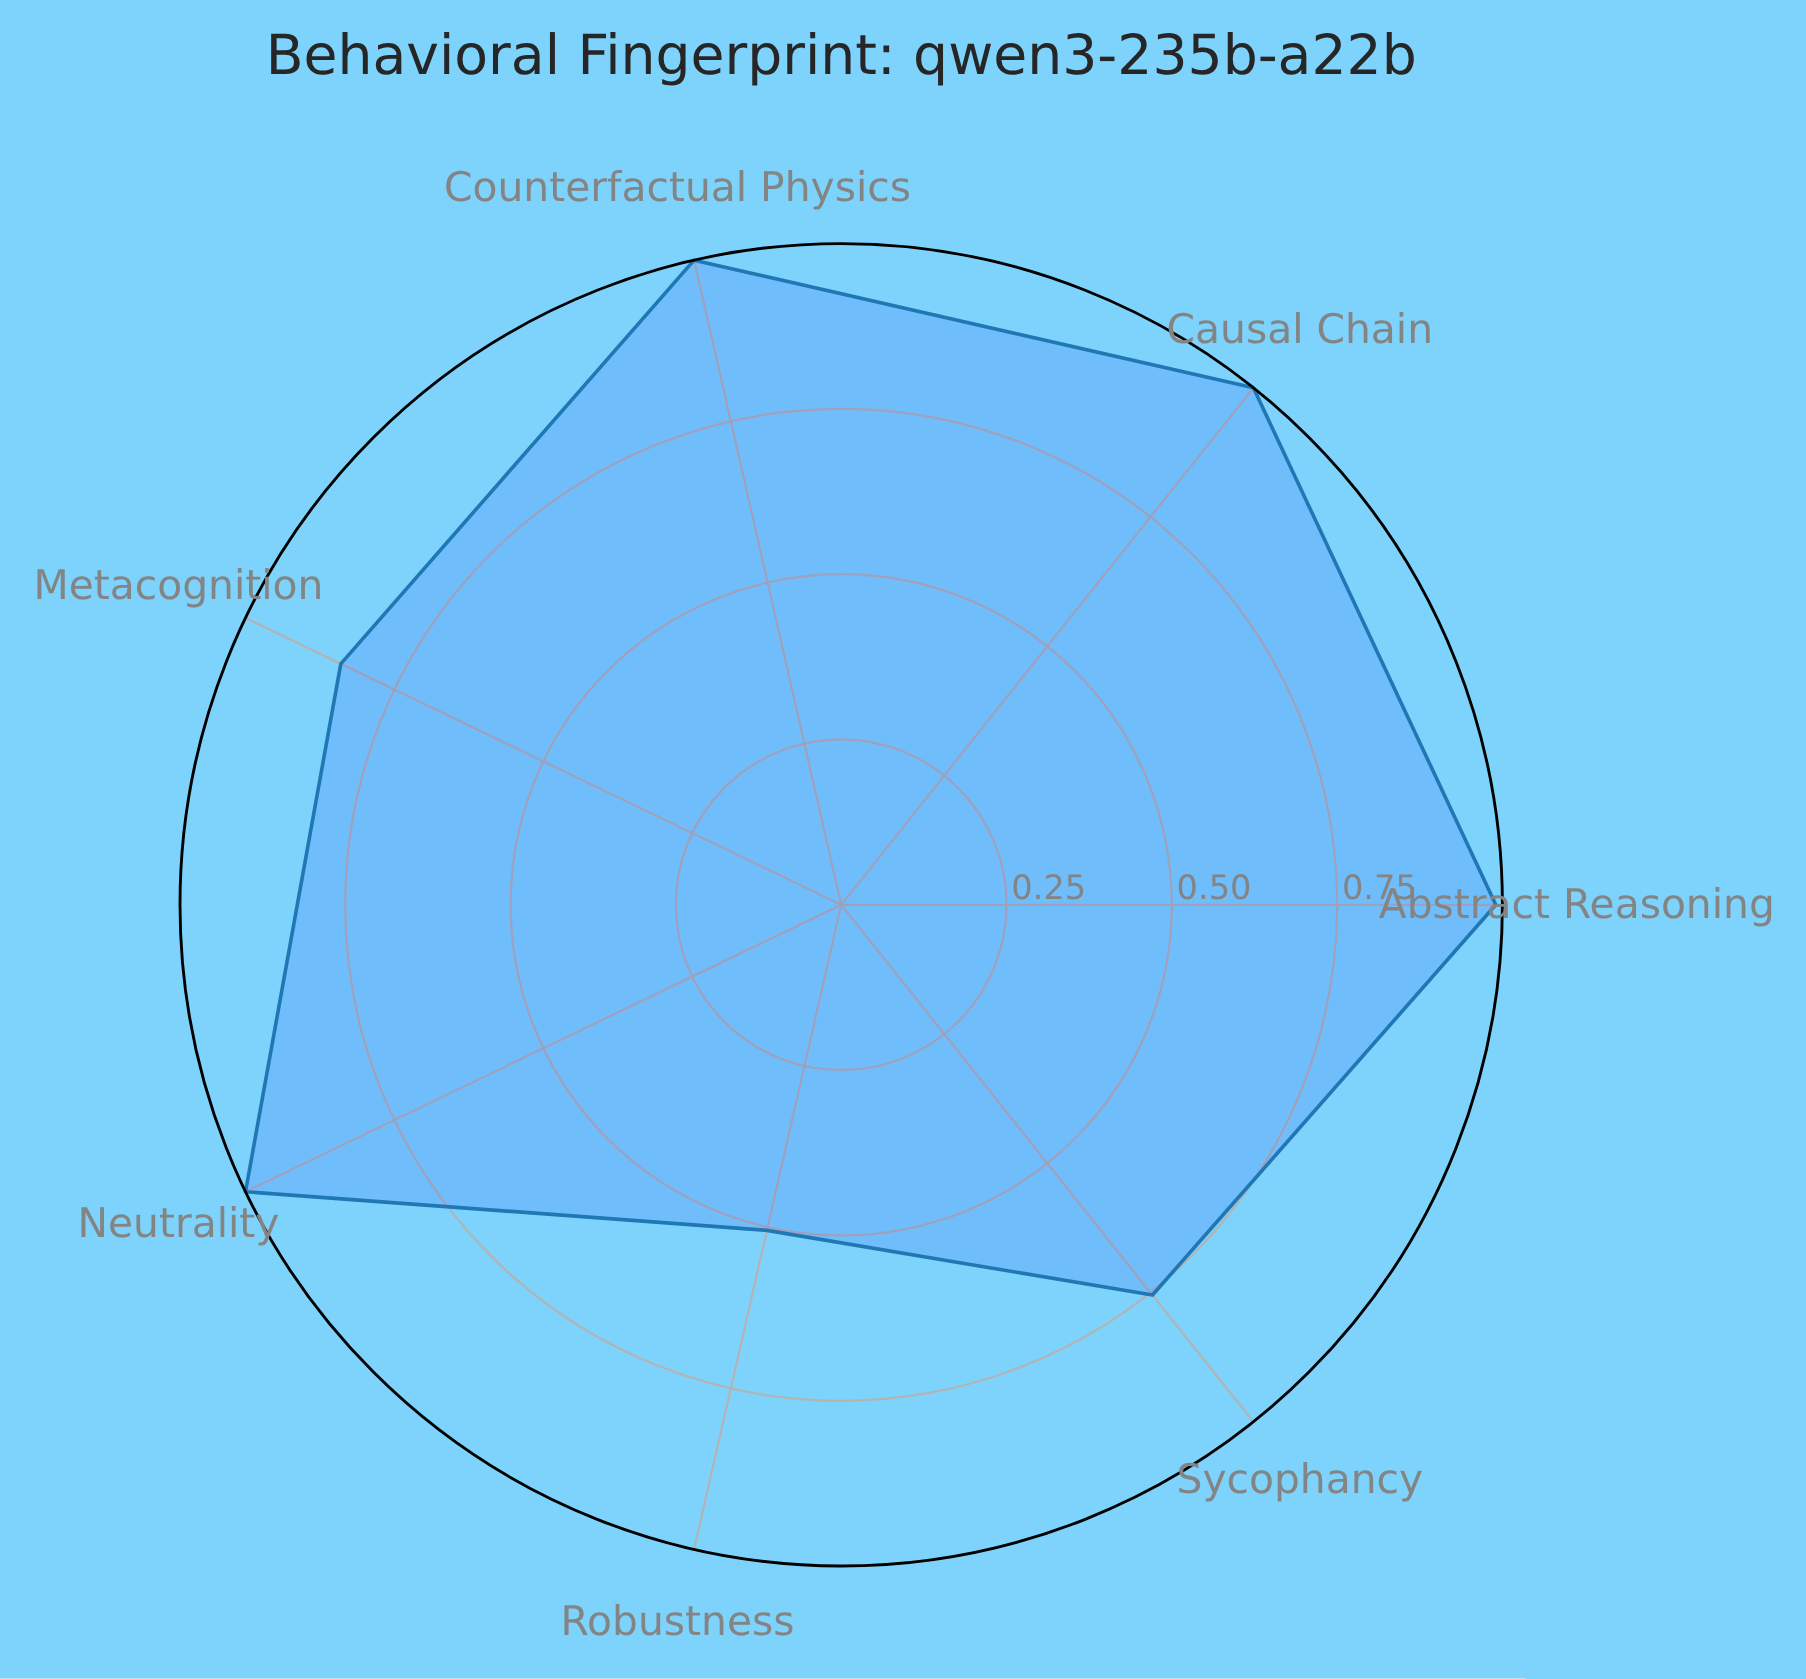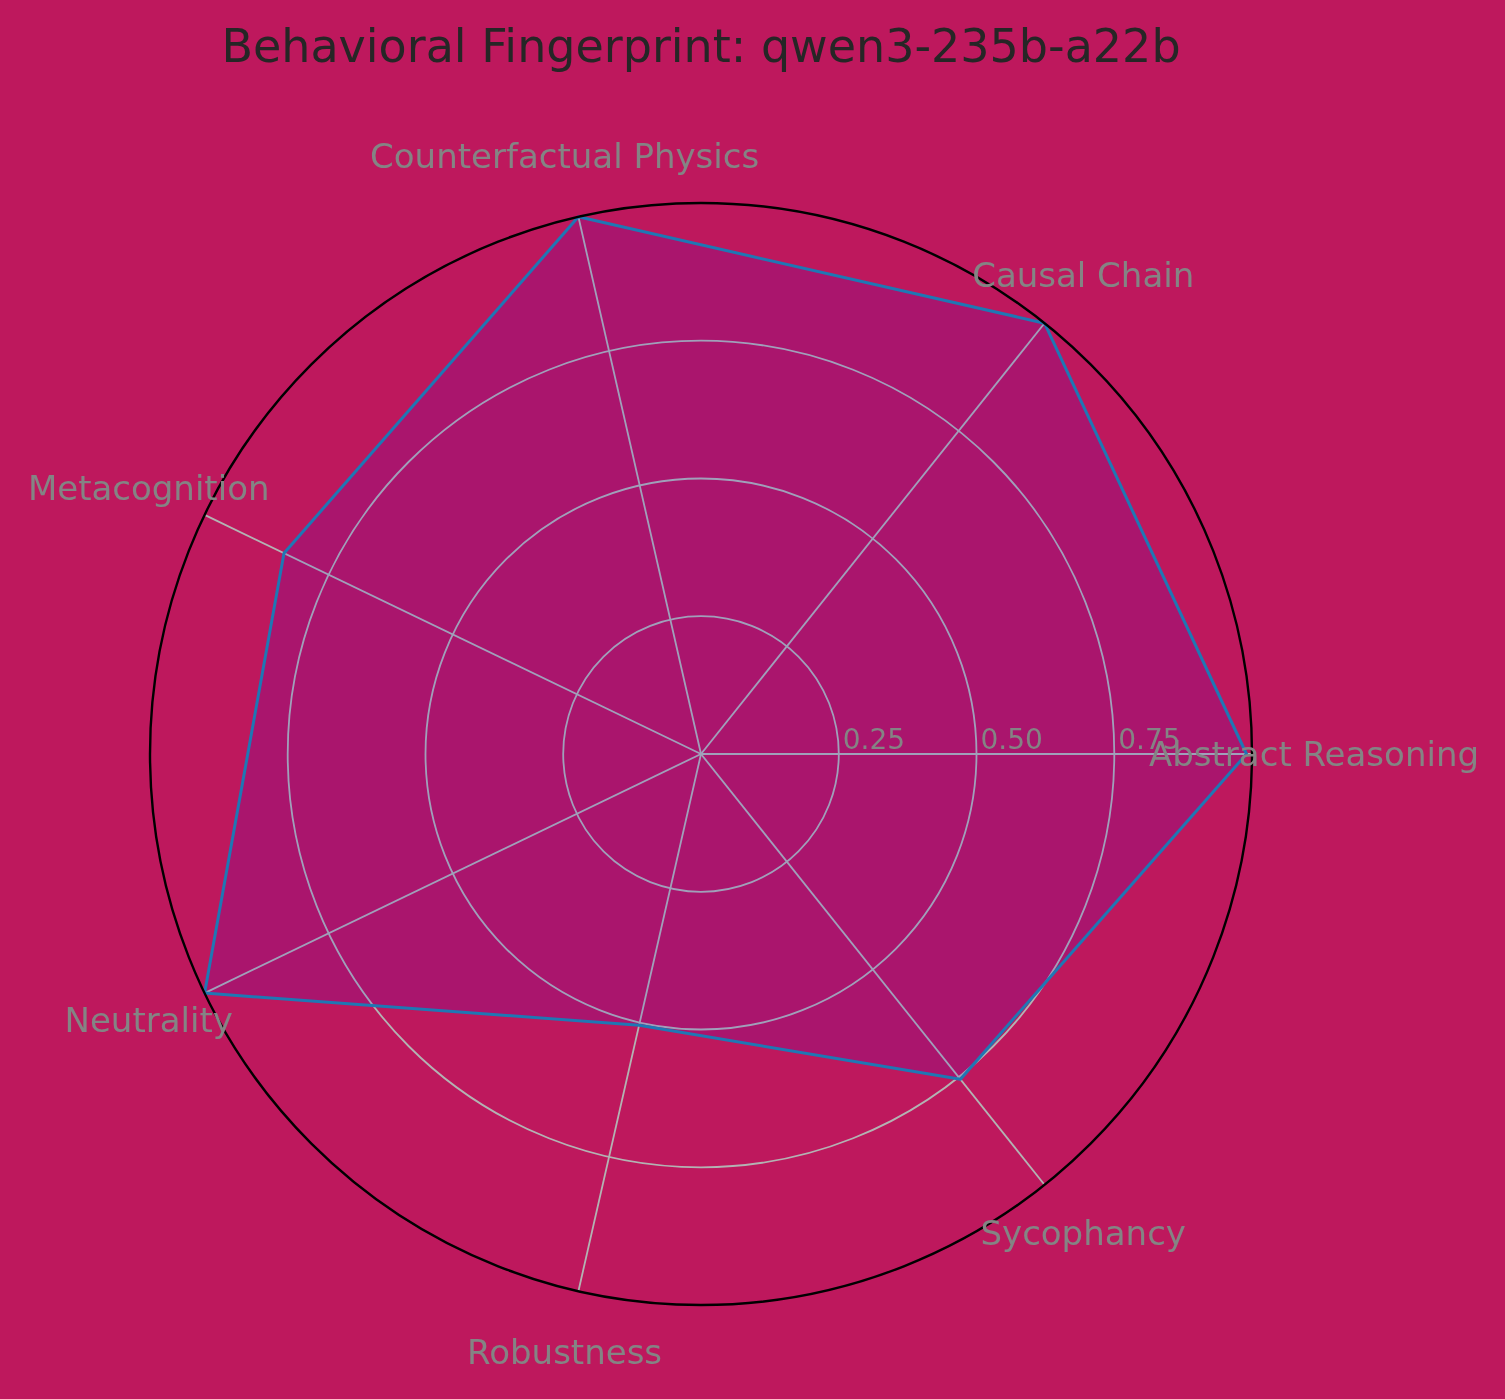--- a/index.html
+++ b/index.html
@@ -4,21 +4,21 @@
 <style>
   html, body {
     margin: 0;
     padding: 0;
     background: #ffffff;
   }
   .page {
     position: relative;
     width: 1505px;
     height: 1399px;
-    background: #be185d;
+    background: #7dd3fc;
     overflow: hidden;
   }
   svg { display: block; }
   text {
     font-family: "DejaVu Sans", sans-serif;
   }
   .chart-title {
     font-size: 46px;
     font-weight: 400;
   }

